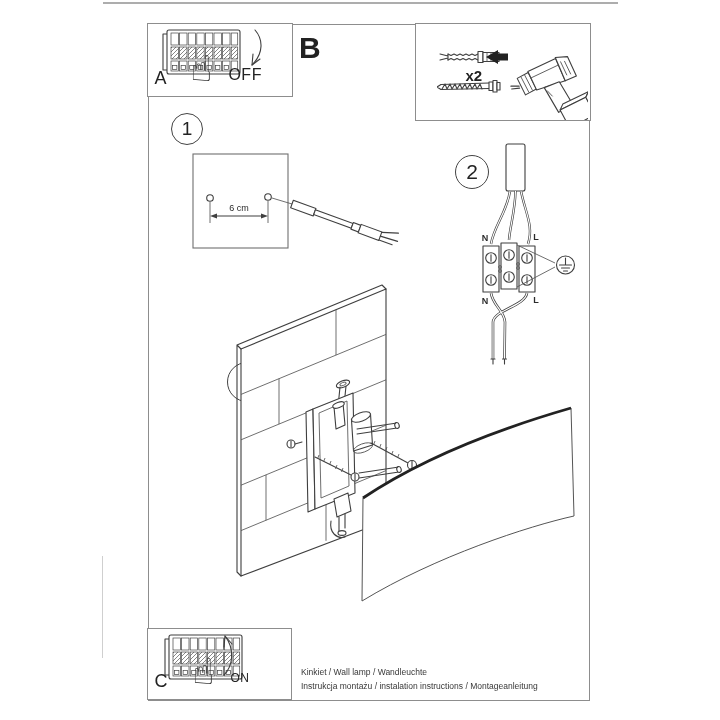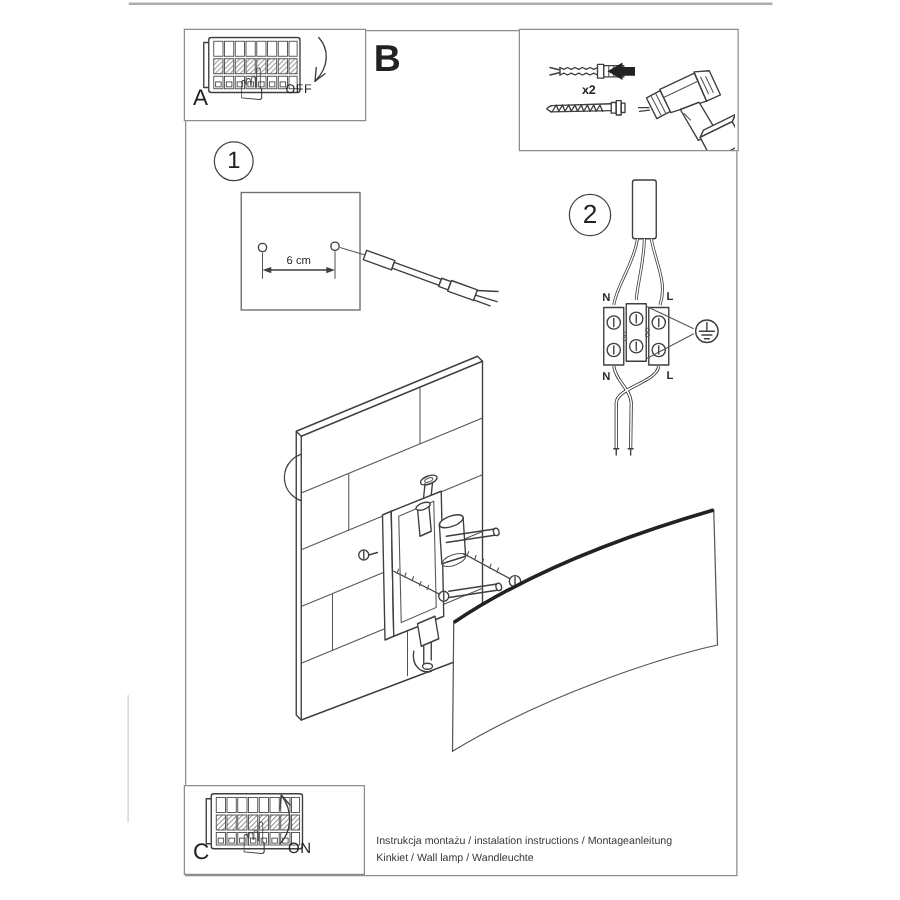--- a/index.html
+++ b/index.html
@@ -8,29 +8,29 @@
   .abs{position:absolute;}
   .topline{left:103px;top:2px;width:515px;height:2px;background:#adadad;}
   .leftshadow{left:102px;top:556px;width:1px;height:102px;background:#cfcfcf;}
   .frame{left:148px;top:24px;width:440px;height:675px;border:1.6px solid #8d8d8d;}
   .cell{position:absolute;box-sizing:border-box;background:#fff;}
   .boxA{left:-1.6px;top:-1.6px;width:146px;height:74px;border:1.6px solid #8d8d8d;}
   .boxDrill{left:265.5px;top:-1.6px;width:176px;height:98px;border:1.6px solid #8d8d8d;}
   .boxC{left:-1.6px;top:602.5px;width:145px;height:72.5px;border:1.6px solid #8d8d8d;}
   .letterB{left:150px;top:6px;font-size:30px;font-weight:600;color:#222;}
   .letterSmall{font-size:18px;color:#222;}
-  .stateLabel{font-size:10px;letter-spacing:.5px;color:#222;}
+  .stateLabel{font-size:16px;letter-spacing:.5px;color:#222;}
   .hand{font-family:"DejaVu Sans", sans-serif;font-size:36px;color:#333;line-height:1;}
   .numCircle{border:1.6px solid #444;border-radius:50%;display:flex;align-items:center;
              justify-content:center;color:#222;background:#fff;}
   .c1{left:22px;top:88px;width:30px;height:30px;font-size:19px;}
   .c2{left:306px;top:130px;width:32px;height:32px;font-size:21px;}
   .c3{left:78px;top:337px;width:38px;height:38px;font-size:24px;}
   .footer{left:152px;top:640px;width:285px;font-size:8.5px;line-height:14px;color:#383838;}
-  .qty{font-size:10px;font-weight:bold;color:#222;}
+  .qty{font-size:15px;font-weight:bold;color:#222;}
   svg{display:block;}
   svg text{font-family:"Liberation Sans", sans-serif;fill:#2b2b2b;}
   .ink{stroke:#3f3f3f;fill:none;stroke-width:1.1;stroke-linecap:round;stroke-linejoin:round;}
   .inkw{stroke:#3f3f3f;fill:#fff;stroke-width:1.1;stroke-linejoin:round;}
   .thin{stroke:#555;stroke-width:0.85;fill:none;}
 </style>
 </head>
 <body>
 
 <div class="page">
@@ -325,18 +325,18 @@
       <span class="abs hand" style="left:44px;top:25px">☝</span>
       <svg class="abs" style="left:64px;top:2px" width="26" height="46" viewBox="0 0 26 46">
         <path d="M12,44 C21,35 23,18 13,5" class="ink" stroke-width="1.5"></path>
         <path d="M13,5 L20,13 M13,5 L12,16" class="ink" stroke-width="1.5"></path>
       </svg>
       <span class="abs stateLabel" style="left:82px;top:42px;font-size:12px">ON</span>
       <span class="abs letterSmall" style="left:6px;top:42px">C</span>
     </div>
 
     <div class="abs footer">
+      <div>Kinkiet / Wall lamp / Wandleuchte</div>
       <div>Instrukcja montażu / instalation instructions / Montageanleitung</div>
-      <div>Kinkiet / Wall lamp / Wandleuchte</div>
     </div>
 
   </div>
 </div>
 
 </body></html>

